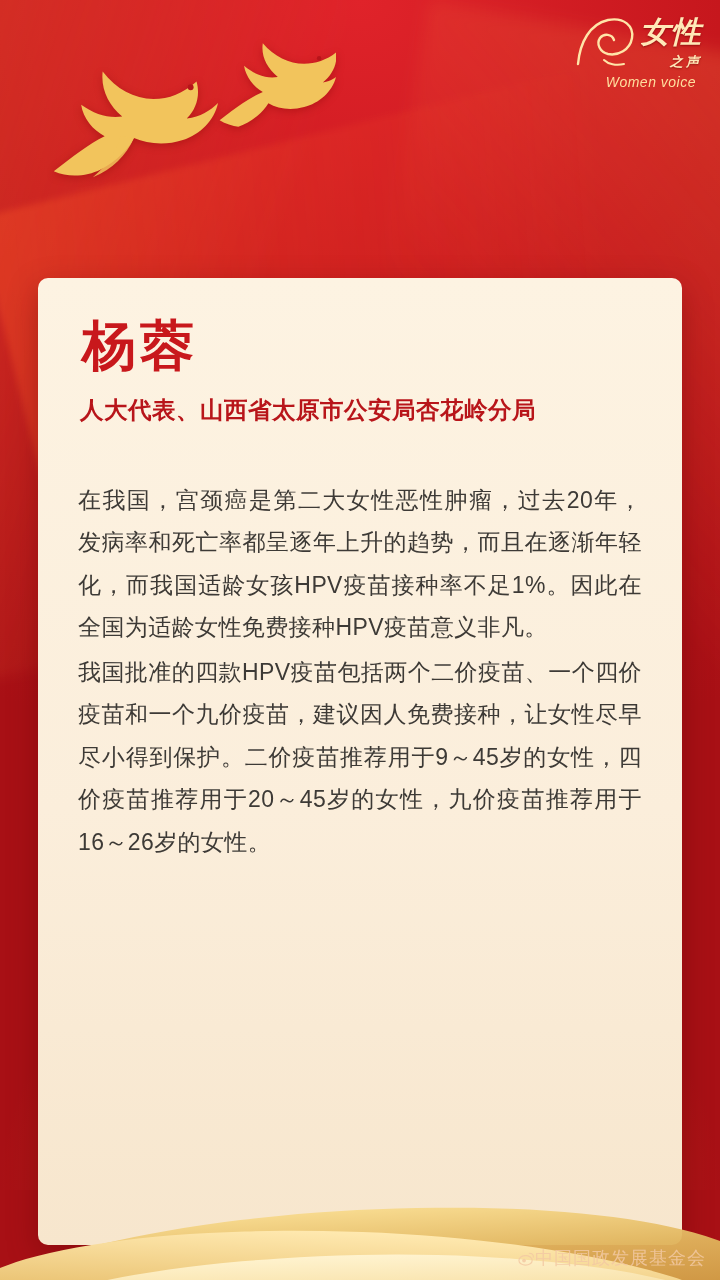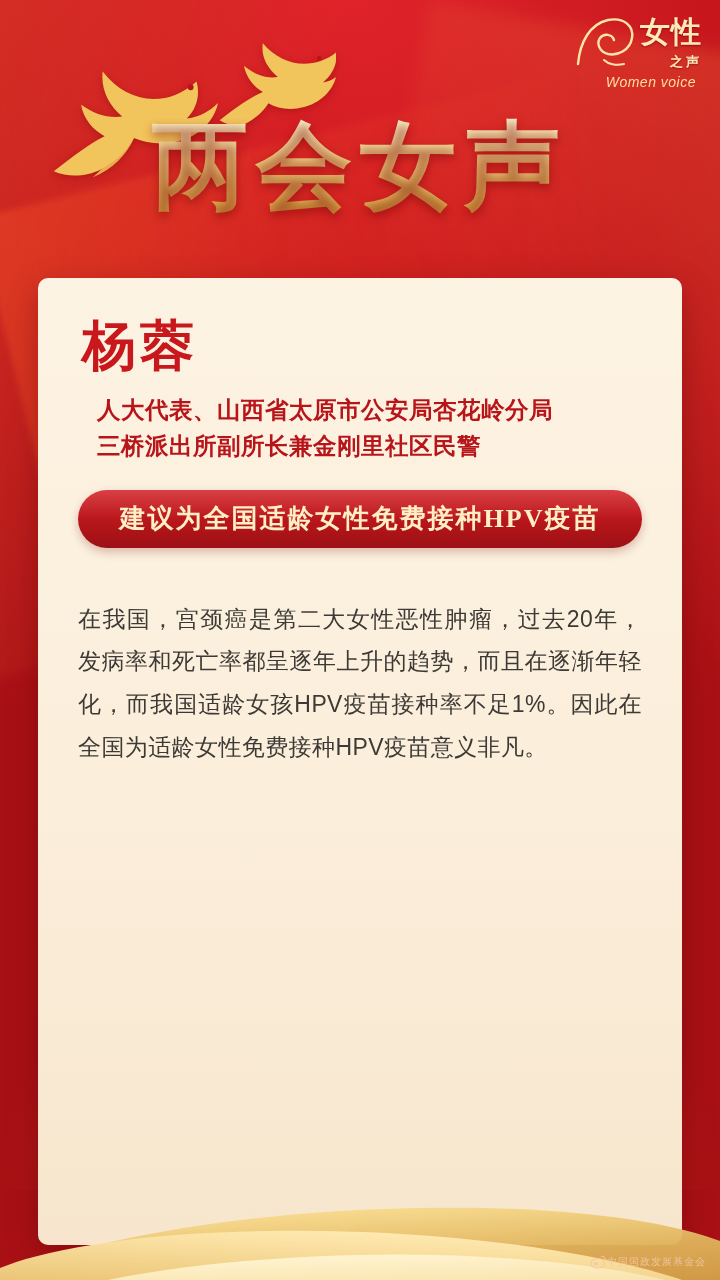--- a/index.html
+++ b/index.html
@@ -102,20 +102,21 @@
     width: 62px; height: 56px;
     position: relative;
   }
   .logo-cn {
     font-size: 30px;
     font-weight: 700;
     line-height: 1;
     letter-spacing: 1px;
     color: #ffe9b8;
     text-shadow: 0 1px 2px rgba(110,0,0,.6);
+    font-style: italic;
   }
   .logo-cn .small {
     display: block;
     font-size: 13px;
     letter-spacing: 3px;
     text-align: right;
     margin-top: 8px;
   }
   .logo-en {
     font-family: Liberation Sans, sans-serif;
@@ -167,21 +168,21 @@
     letter-spacing: 4px;
     line-height: 1.1;
     margin: 4px 0 18px 4px;
   }
   .person-title {
     font-size: 23.5px;
     font-weight: 700;
     color: #b8151a;
     line-height: 1.5;
     letter-spacing: .5px;
-    margin-left: 19px;
+    margin-left: 2px;
   }
   .banner {
     margin: 26px 0 0 0;
     height: 58px;
     border-radius: 29px;
     background: linear-gradient(180deg, #d4252b 0%, #b7161b 55%, #9c1015 100%);
     box-shadow: 0 4px 10px rgba(120,10,10,.25);
     display: flex;
     align-items: center;
     justify-content: center;
@@ -216,21 +217,21 @@
   .body-text p + p { margin-top: 2px; }
 
   
   .footer {
     position: absolute;
     right: 14px;
     bottom: 10px;
     display: flex;
     align-items: center;
     color: #f3c9a3;
-    font-size: 10px;
+    font-size: 18px;
     opacity: .85;
     letter-spacing: 1px;
   }
   .weibo-icon {
     width: 17px; height: 17px;
     display: inline-block;
   }
 </style>
 </head>
 <body>
@@ -265,33 +266,29 @@
         </svg>
       </div>
       <div class="logo-cn">
         <span>女性</span>
         <span class="small">之声</span>
       </div>
     </div>
     <div class="logo-en">Women voice</div>
   </div>
 
-  <div class="main-title">两会女声</div>
 
   <div class="card">
     <div class="person-name">杨蓉</div>
     <div class="person-title">人大代表、山西省太原市公安局杏花岭分局</div>
-    <div class="person-title">三桥派出所副所长兼金刚里社区民警</div>
-
-    <div class="banner">
-      <span class="banner-text">建议为全国适龄女性免费接种HPV疫苗</span>
-    </div>
+
 
     <div class="body-text">
       <p>在我国，宫颈癌是第二大女性恶性肿瘤，过去20年，发病率和死亡率都呈逐年上升的趋势，而且在逐渐年轻化，而我国适龄女孩HPV疫苗接种率不足1%。因此在全国为适龄女性免费接种HPV疫苗意义非凡。</p>
+      <p>我国批准的四款HPV疫苗包括两个二价疫苗、一个四价疫苗和一个九价疫苗，建议因人免费接种，让女性尽早尽小得到保护。二价疫苗推荐用于9～45岁的女性，四价疫苗推荐用于20～45岁的女性，九价疫苗推荐用于16～26岁的女性。</p>
     </div>
   </div>
 
   <div class="ribbon">
     <div class="band b1"></div>
     <div class="band b2"></div>
     <div class="band b3"></div>
   </div>
 
   <div class="footer">

